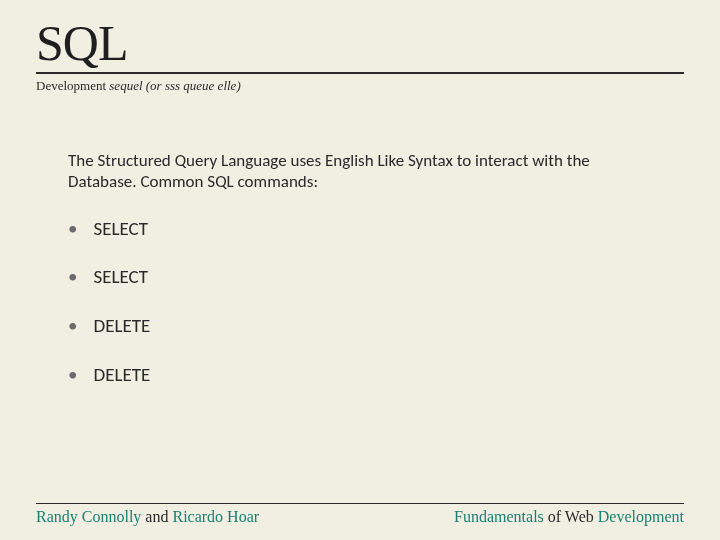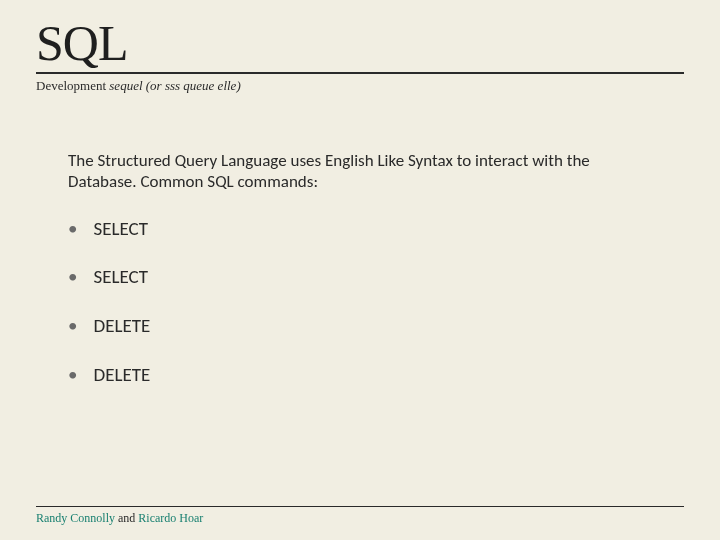--- a/index.html
+++ b/index.html
@@ -63,21 +63,21 @@
     }
     .footer-rule {
       border-top: 1px solid #2a2a2a;
       margin-bottom: 4px;
     }
     .footer-row {
       display: flex;
       justify-content: space-between;
       align-items: flex-end;
       font-family: Georgia, serif;
-      font-size: 12px;
+      font-size: 16px;
       color: #2a2a2a;
     }
     .teal { color: #1a8071; }
   </style>
 </head>
 <body>
 
 <div class="title-underline">
   <h1 class="title">SQL</h1>
 </div>
@@ -105,14 +105,17 @@
     <span class="item-label">DELETE</span>
   </div>
 </div>
 
 <div class="footer">
   <div class="footer-rule"></div>
   <div class="footer-row">
     <div>
       <span class="teal">Randy Connolly</span><span> and </span><span class="teal">Ricardo Hoar</span>
     </div>
+    <div>
+      <span class="teal">Fundamentals</span><span> of Web </span><span class="teal">Development</span>
+    </div>
   </div>
 </div>
 
 </body></html>

